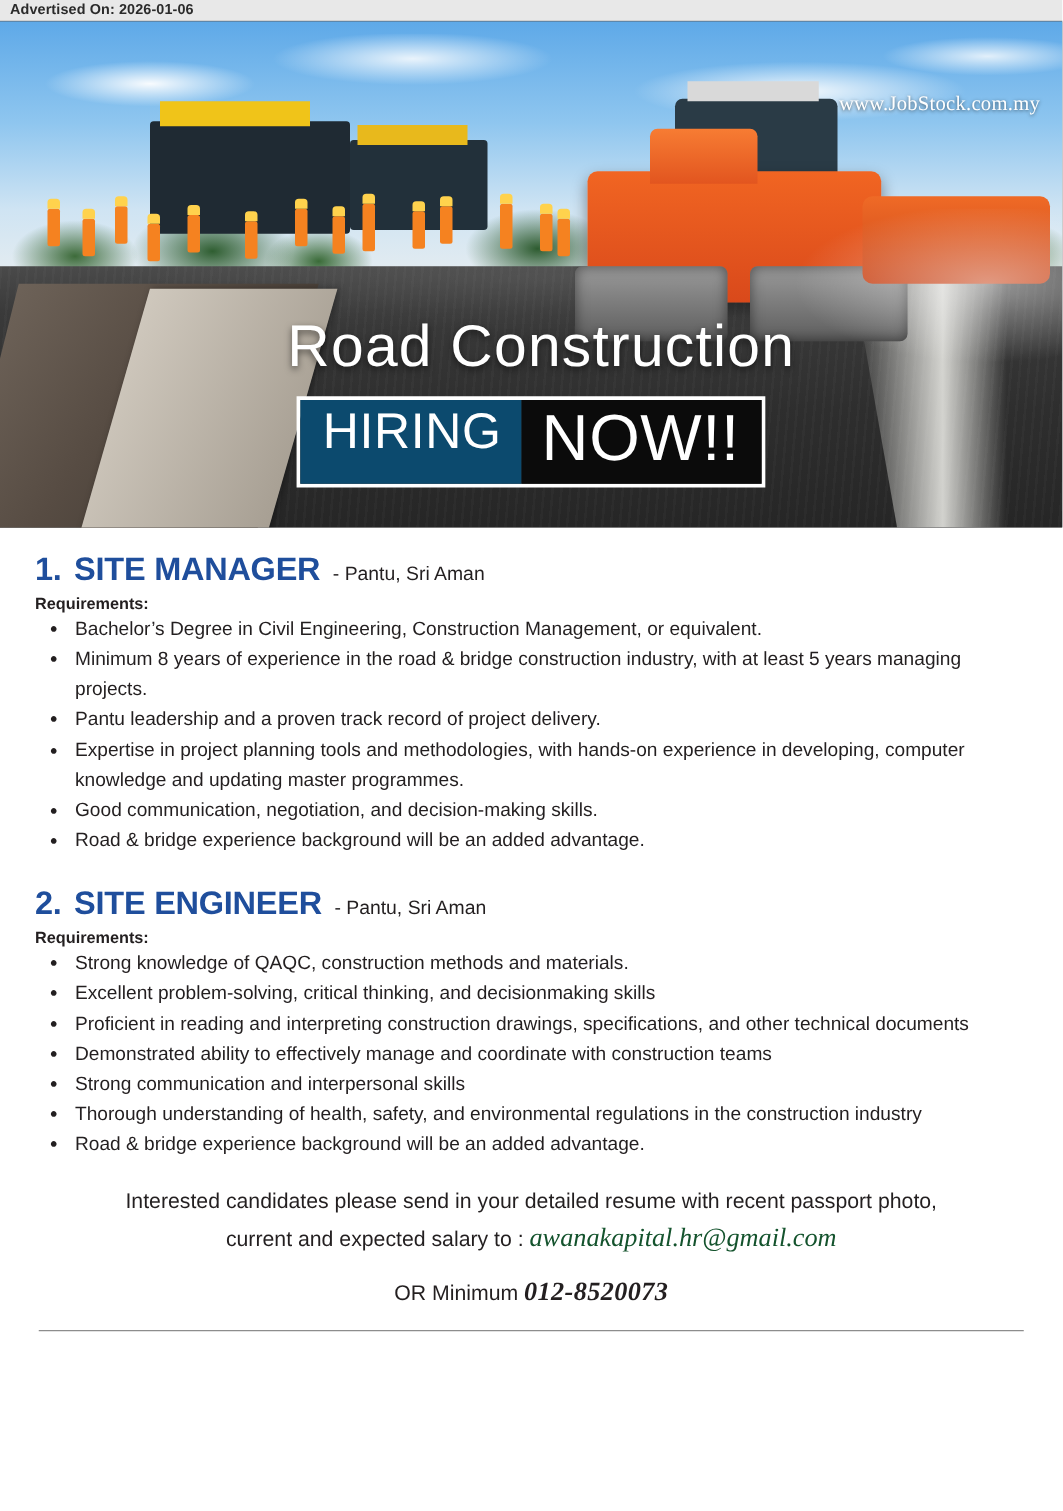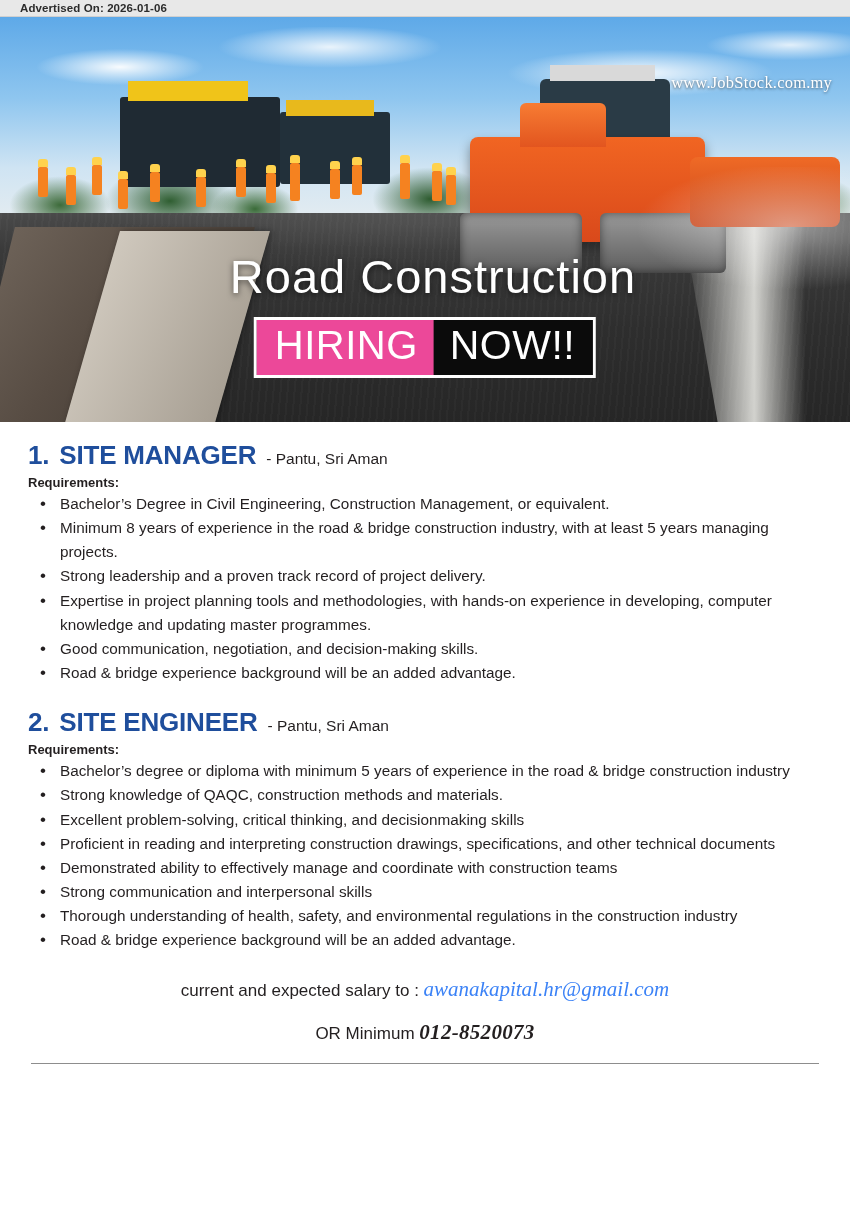--- a/index.html
+++ b/index.html
@@ -14,21 +14,21 @@
     position: relative;
   }
 
   
   .ad-bar {
     height: 17px;
     background: #e8e8e8;
     border-bottom: 1px solid #d0d0d0;
     display: flex;
     align-items: center;
-    padding-left: 20px;
+    padding-left: 8px;
   }
   .ad-bar .ad-text {
     font-size: 11.5px;
     font-weight: bold;
     color: #2b2b2b;
     letter-spacing: 0.1px;
   }
 
   
   .hero {
@@ -158,30 +158,30 @@
     letter-spacing: 1px;
     color:#ffffff;
     text-shadow: 0 2px 6px rgba(0,0,0,.55);
   }
   .hiring-wrap {
     position:absolute; left:50%; top:300px; transform:translateX(-50%);
     display:flex; align-items:stretch;
     border: 3px solid #ffffff;
   }
   .hiring-red {
-    background:#ec4899; color:#ffffff;
+    background:#0c4a6e; color:#ffffff;
     font-size:40px; font-weight:400;
     padding: 4px 16px 8px 18px;
     font-family:"Liberation Sans", sans-serif;
     letter-spacing:.5px;
     line-height:1.05;
   }
   .hiring-black {
     background:#0b0b0b; color:#ffffff;
-    font-size:41px; font-weight:400;
+    font-size:52px; font-weight:400;
     padding: 4px 18px 8px 16px;
     font-family:"Liberation Sans", sans-serif;
     letter-spacing:.5px;
     line-height:1.05;
   }
 
   
   .content {
     padding: 18px 26px 0 28px;
   }
@@ -242,21 +242,21 @@
   }
   .foot-line2 {
     font-size: 17px;
     color:#231f20;
     line-height:1.6;
   }
   .email {
     font-family:"Liberation Serif", serif;
     font-style: italic;
     font-size: 21px;
-    color:#3b82f6;
+    color:#14532d;
   }
   .contact-row {
     margin-top: 14px;
     font-size: 17px;
   }
   .phone {
     font-family:"Liberation Serif", serif;
     font-style: italic;
     font-weight: bold;
     font-size: 21px;
@@ -325,50 +325,50 @@
   <div class="job">
     <div class="job-head">
       <span class="job-title">1.</span>
       <span class="job-title">SITE MANAGER</span>
       <span class="job-loc">- Pantu, Sri Aman</span>
     </div>
     <div class="req-label">Requirements:</div>
     <ul class="req">
       <li>Bachelor’s Degree in Civil Engineering, Construction Management, or equivalent.</li>
       <li>Minimum 8 years of experience in the road &amp; bridge construction industry, with at least 5 years managing projects.</li>
-      <li>Strong leadership and a proven track record of project delivery.</li>
+      <li>Pantu leadership and a proven track record of project delivery.</li>
       <li>Expertise in project planning tools and methodologies, with hands-on experience in developing, computer knowledge and updating master programmes.</li>
       <li>Good communication, negotiation, and decision-making skills.</li>
       <li>Road &amp; bridge experience background will be an added advantage.</li>
     </ul>
   </div>
 
   <div class="gap"></div>
 
   <div class="job">
     <div class="job-head">
       <span class="job-title">2.</span>
       <span class="job-title">SITE ENGINEER</span>
       <span class="job-loc">- Pantu, Sri Aman</span>
     </div>
     <div class="req-label">Requirements:</div>
     <ul class="req">
-      <li>Bachelor’s degree or diploma with minimum 5 years of experience in the road &amp; bridge construction industry</li>
       <li>Strong knowledge of QAQC, construction methods and materials.</li>
       <li>Excellent problem-solving, critical thinking, and decisionmaking skills</li>
       <li>Proficient in reading and interpreting construction drawings, specifications, and other technical documents</li>
       <li>Demonstrated ability to effectively manage and coordinate with construction teams</li>
       <li>Strong communication and interpersonal skills</li>
       <li>Thorough understanding of health, safety, and environmental regulations in the construction industry</li>
       <li>Road &amp; bridge experience background will be an added advantage.</li>
     </ul>
   </div>
 </div>
 
 <div class="footer">
+  <div class="foot-line1">Interested candidates please send in your detailed resume with recent passport photo,</div>
   <div class="foot-line2">
     <span>current and expected salary to : </span><span class="email">awanakapital.hr@gmail.com</span>
   </div>
   <div class="contact-row">
     <span>OR Minimum </span><span class="phone">012-8520073</span>
   </div>
   <div class="rule"></div>
 </div>
 
 </body></html>

